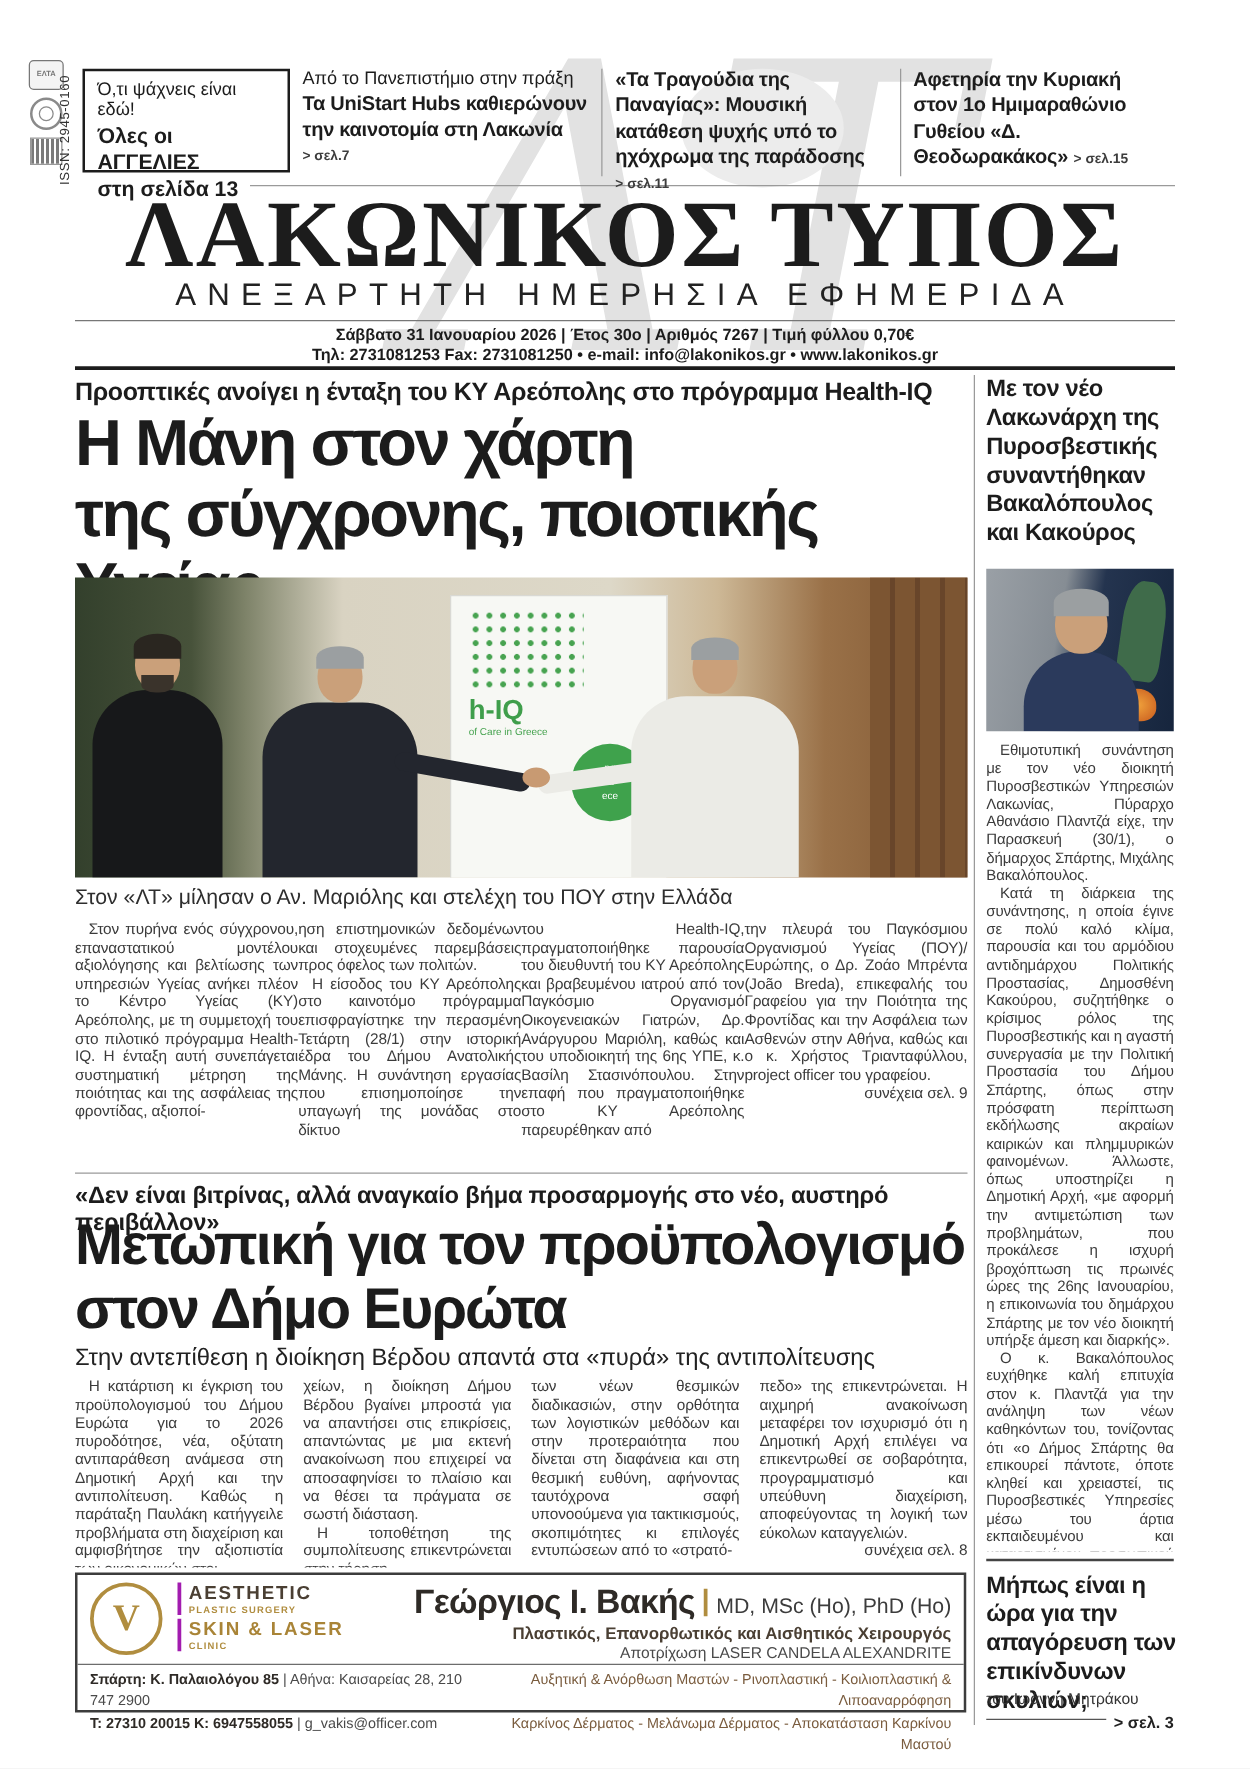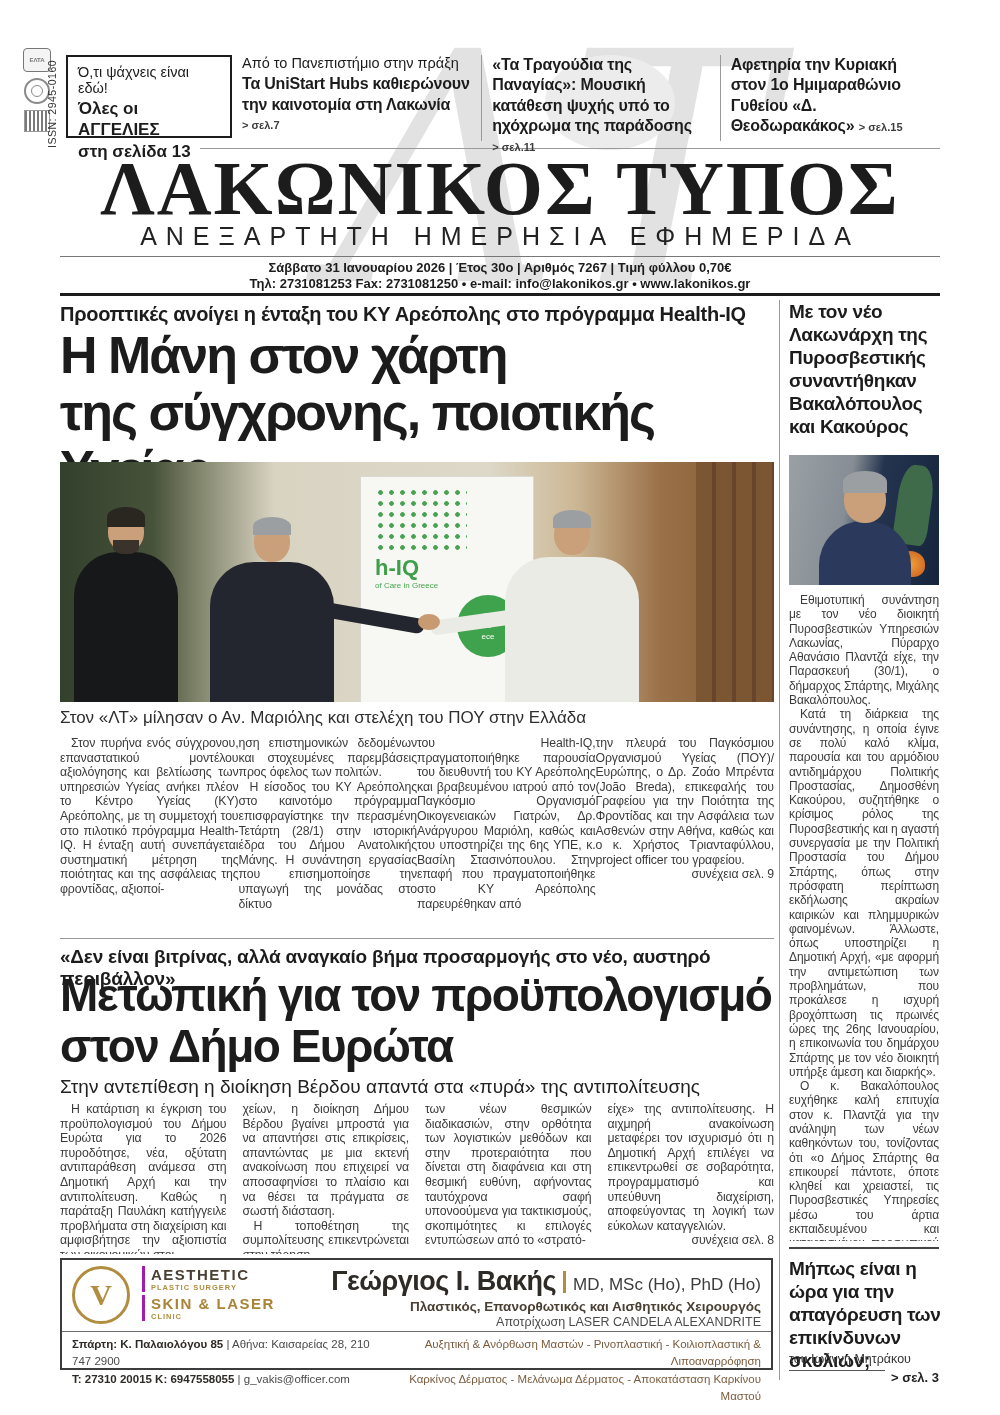--- a/index.html
+++ b/index.html
@@ -112,21 +112,21 @@
   .sphoto{left:789px;top:455px;width:150px;height:130px;overflow:hidden;
           background:linear-gradient(100deg,#9aa0a6 0%,#868d94 38%,#24344f 56%,#16253d 100%);}
   .statue{position:absolute;right:8px;top:10px;width:34px;height:80px;background:#3f6b4a;border-radius:40% 40% 20% 20%;transform:rotate(8deg);}
   .flame{position:absolute;right:14px;bottom:8px;width:30px;height:26px;background:radial-gradient(#f0a23c,#c85a1e);border-radius:50% 50% 40% 40%;}
   .sb-body{left:789px;top:593px;width:150px;height:648px;overflow:hidden;font-size:12px;line-height:14.3px;
            text-align:justify;color:#3b3b3b;letter-spacing:-.1px;}
   .sb-body p{margin:0;text-indent:11px;}
   .sb-rule{left:789px;top:1247px;width:150px;height:1.5px;background:#444;}
   .sb-btitle{left:789px;top:1257px;width:152px;font-size:19px;font-weight:bold;line-height:23px;letter-spacing:-.3px;}
   .sb-author{left:789px;top:1352px;width:150px;font-size:12.5px;color:#333;}
-  .sb-pageline{left:789px;top:1370px;width:150px;display:flex;align-items:flex-start;gap:6px;}
+  .sb-pageline{left:789px;top:1370px;width:150px;display:flex;align-items:center;gap:6px;}
   .sb-pageline .ln{flex:1;height:1px;background:#555;margin-bottom:4px;}
   .sb-page{font-size:13px;font-weight:bold;color:#222;}
 </style>
 </head>
 <body>
 
 <div class="page">
 
   <div class="abs watermark">ΛΤ</div>
   <div class="abs blob"></div>
@@ -213,21 +213,21 @@
 
   <div class="abs cols">
     <div class="col">
       <p class="ind">Στον πυρήνα ενός σύγχρονου, επαναστατικού μοντέλου αξιολόγησης και βελτίωσης των υπηρεσιών Υγείας ανήκει πλέον το Κέντρο Υγείας (ΚΥ) Αρεόπολης, με τη συμμετοχή του στο πιλοτικό πρόγραμμα Health-IQ. Η ένταξη αυτή συνεπάγεται συστηματική μέτρηση της ποιότητας και της ασφάλειας της φροντίδας, αξιοποί-</p>
     </div>
     <div class="col">
       <p>ηση επιστημονικών δεδομένων και στοχευμένες παρεμβάσεις προς όφελος των πολιτών.</p>
       <p class="ind">Η είσοδος του ΚΥ Αρεόπολης στο καινοτόμο πρόγραμμα επισφραγίστηκε την περασμένη Τετάρτη (28/1) στην ιστορική έδρα του Δήμου Ανατολικής Μάνης. Η συνάντηση εργασίας που επισημοποίησε την υπαγωγή της μονάδας στο δίκτυο</p>
     </div>
     <div class="col">
-      <p>του Health-IQ, πραγματοποιήθηκε παρουσία του διευθυντή του ΚΥ Αρεόπολης και βραβευμένου ιατρού από τον Παγκόσμιο Οργανισμό Οικογενειακών Γιατρών, Δρ. Ανάργυρου Μαριόλη, καθώς και του υποστηρίζει της 6ης ΥΠΕ, κ. Βασίλη Στασινόπουλου. Στην επαφή που πραγματοποιήθηκε στο ΚΥ Αρεόπολης παρευρέθηκαν από</p>
+      <p>του Health-IQ, πραγματοποιήθηκε παρουσία του διευθυντή του ΚΥ Αρεόπολης και βραβευμένου ιατρού από τον Παγκόσμιο Οργανισμό Οικογενειακών Γιατρών, Δρ. Ανάργυρου Μαριόλη, καθώς και του υποδιοικητή της 6ης ΥΠΕ, κ. Βασίλη Στασινόπουλου. Στην επαφή που πραγματοποιήθηκε στο ΚΥ Αρεόπολης παρευρέθηκαν από</p>
     </div>
     <div class="col">
       <p>την πλευρά του Παγκόσμιου Οργανισμού Υγείας (ΠΟΥ)/Ευρώπης, ο Δρ. Ζοάο Μπρέντα (João Breda), επικεφαλής του Γραφείου για την Ποιότητα της Φροντίδας και την Ασφάλεια των Ασθενών στην Αθήνα, καθώς και ο κ. Χρήστος Τριανταφύλλου, project officer του γραφείου.</p>
       <p class="cont">συνέχεια σελ. 9</p>
     </div>
   </div>
 
   <div class="abs rule-art"></div>
 
   <div class="abs kicker2">«Δεν είναι βιτρίνας, αλλά αναγκαίο βήμα προσαρμογής στο νέο, αυστηρό περιβάλλον»</div>
@@ -242,21 +242,21 @@
       <p class="ind">Η κατάρτιση κι έγκριση του προϋπολογισμού του Δήμου Ευρώτα για το 2026 πυροδότησε, νέα, οξύτατη αντιπαράθεση ανάμεσα στη Δημοτική Αρχή και την αντιπολίτευση. Καθώς η παράταξη Παυλάκη κατήγγειλε προβλήματα στη διαχείριση και αμφισβήτησε την αξιοπιστία των οικονομικών στοι-</p>
     </div>
     <div class="col">
       <p>χείων, η διοίκηση Δήμου Βέρδου βγαίνει μπροστά για να απαντήσει στις επικρίσεις, απαντώντας με μια εκτενή ανακοίνωση που επιχειρεί να αποσαφηνίσει το πλαίσιο και να θέσει τα πράγματα σε σωστή διάσταση.</p>
       <p class="ind">Η τοποθέτηση της συμπολίτευσης επικεντρώνεται στην τήρηση</p>
     </div>
     <div class="col">
       <p>των νέων θεσμικών διαδικασιών, στην ορθότητα των λογιστικών μεθόδων και στην προτεραιότητα που δίνεται στη διαφάνεια και στη θεσμική ευθύνη, αφήνοντας ταυτόχρονα σαφή υπονοούμενα για τακτικισμούς, σκοπιμότητες κι επιλογές εντυπώσεων από το «στρατό-</p>
     </div>
     <div class="col">
-      <p>είχε» της αντιπολίτευσης. Η αιχμηρή ανακοίνωση μεταφέρει τον ισχυρισμό ότι η Δημοτική Αρχή επιλέγει να επικεντρωθεί σε σοβαρότητα, προγραμματισμό και υπεύθυνη διαχείριση, αποφεύγοντας τη λογική των εύκολων καταγγελιών.</p>
+      <p>πεδο» της επικεντρώνεται. Η αιχμηρή ανακοίνωση μεταφέρει τον ισχυρισμό ότι η Δημοτική Αρχή επιλέγει να επικεντρωθεί σε σοβαρότητα, προγραμματισμό και υπεύθυνη διαχείριση, αποφεύγοντας τη λογική των εύκολων καταγγελιών.</p>
       <p class="cont">συνέχεια σελ. 8</p>
     </div>
   </div>
 
   <div class="abs ad">
     <div class="ad-top">
       <div class="logo-circle">V</div>
       <div class="brands">
         <div class="brandrow">
           <div class="b1">AESTHETIC</div>

